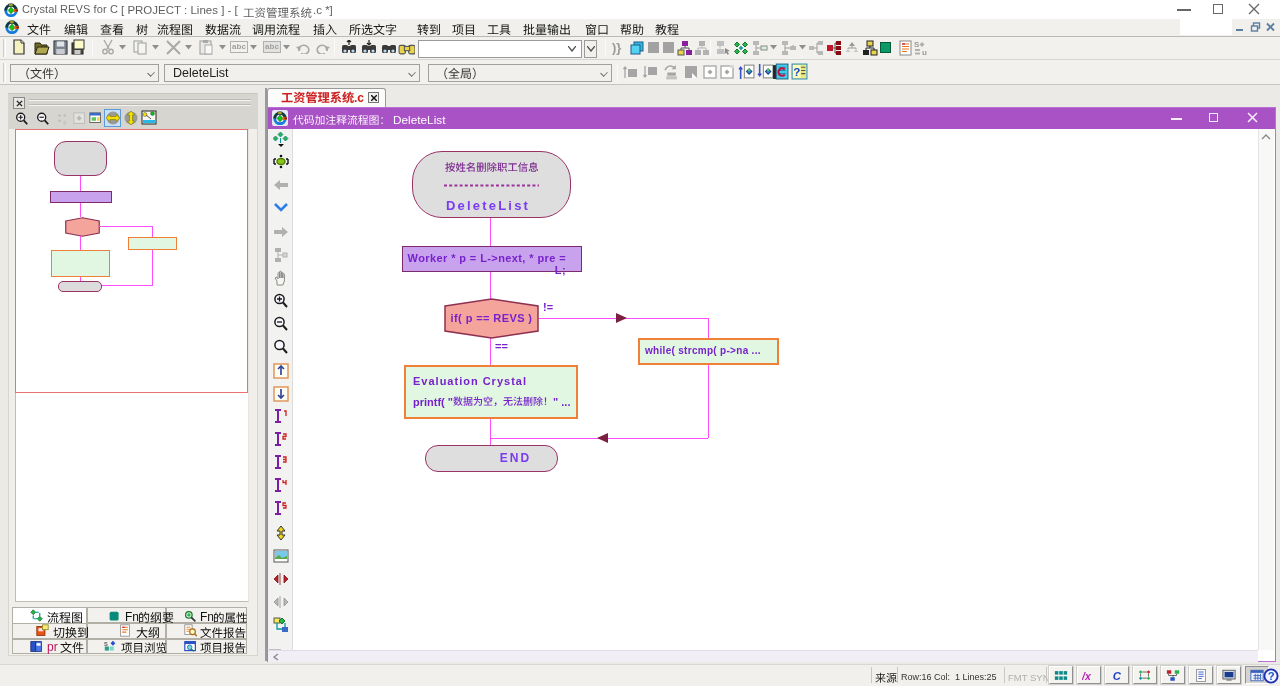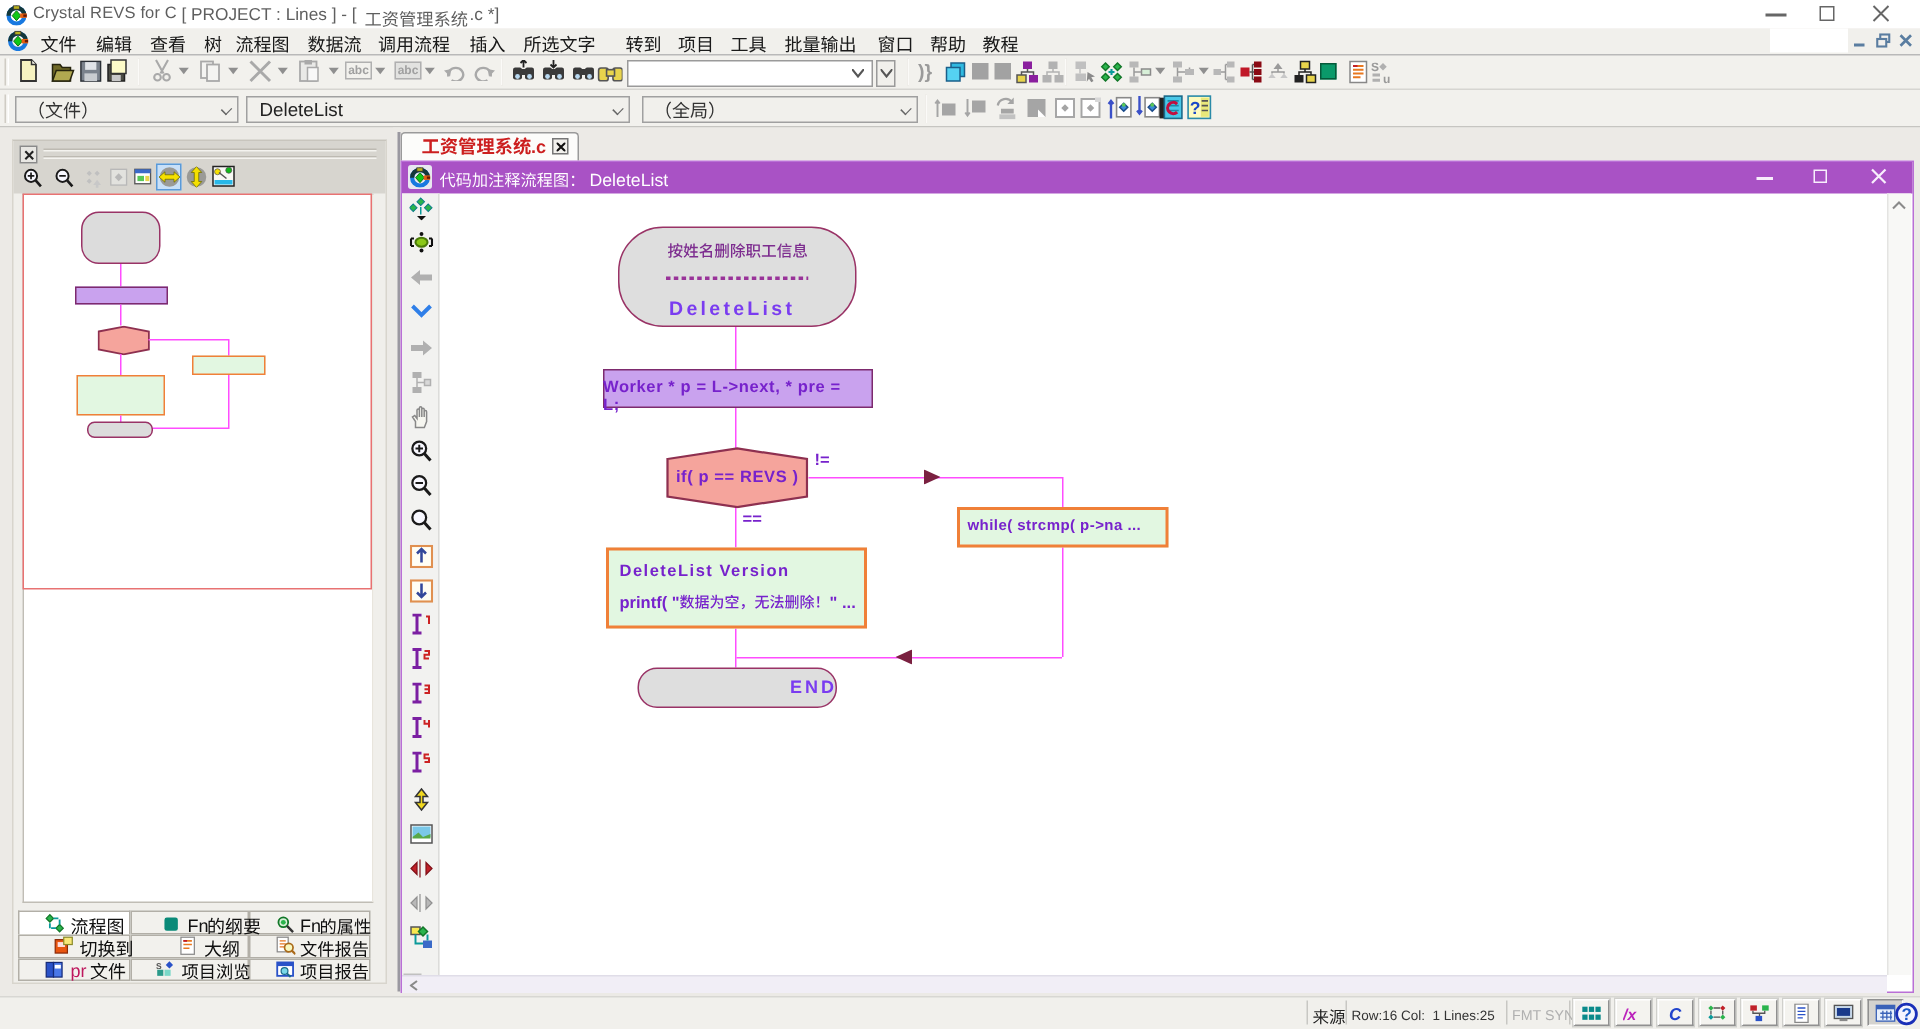--- a/index.html
+++ b/index.html
@@ -733,54 +733,54 @@
     </svg></div>
 <svg class="a" style="left:444px;top:184px" width="95" height="3" viewBox="0 0 95 3">
     <path d="M0 1.5h95" stroke="#993399" stroke-width="2.2" stroke-dasharray="3,2.2"></path>
   </svg>
 <div class="a" style="left:446px;top:198px;color:#7a3cf0;font-weight:bold;font-size:13px;letter-spacing:2.2px">DeleteList</div>
 <div class="vline" style="left:490px;top:218px;height:28px"></div>
 <div class="vline" style="left:490px;top:272px;height:27px"></div>
 <div class="vline" style="left:490px;top:338px;height:27px"></div>
 <div class="vline" style="left:490px;top:419px;height:26px"></div>
 <div class="a" style="left:402px;top:246px;width:180px;height:26px;background:#c9a2ee;border:1.5px solid #7d2a6e;"></div>
-<div class="a" style="left:402px;top:252px;width:164px;text-align:left;color:#7722cc;font-weight:bold;font-size:11px;letter-spacing:.4px">Worker * p = L-&gt;next, * pre = L;</div>
+<div class="a" style="left:402px;top:252px;width:164px;text-align:right;color:#7722cc;font-weight:bold;font-size:11px;letter-spacing:.4px">Worker * p = L-&gt;next, * pre = L;</div>
 <svg class="a" style="left:444px;top:298px" width="95" height="41" viewBox="0 0 95 41">
     <path d="M1 8L47.5 1 94 8v25l-46.5 7L1 33Z" fill="#f5a49c" stroke="#8e3050" stroke-width="1.5"></path>
   </svg>
 <div class="a" style="left:444px;top:312px;width:95px;text-align:center;color:#7722cc;font-weight:bold;font-size:11px;letter-spacing:.4px">if( p == REVS )</div>
 <div class="a" style="left:543px;top:301px;color:#7722cc;font-weight:bold;font-size:11px">!=</div>
 <div class="a" style="left:495px;top:340px;color:#7722cc;font-weight:bold;font-size:11px">==</div>
 <div class="hline" style="left:539px;top:318px;width:169px"></div>
 <div class="vline" style="left:708px;top:318px;height:120px"></div>
 <div class="hline" style="left:491px;top:438px;width:217px"></div>
 <svg class="a" style="left:616px;top:313px" width="11" height="10" viewBox="0 0 11 10">
     <path d="M0 0l11 5L0 10Z" fill="#7a2040"></path>
   </svg>
 <svg class="a" style="left:597px;top:433px" width="11" height="10" viewBox="0 0 11 10">
     <path d="M11 0L0 5l11 5Z" fill="#7a2040"></path>
   </svg>
 <div class="a" style="left:638px;top:338px;width:141px;height:27px;background:#e2f7e1;border:2px solid #f08038;"></div>
 <div class="a" style="left:645px;top:345px;color:#7722cc;font-weight:bold;font-size:10px;letter-spacing:.3px;white-space:nowrap">while( strcmp( p-&gt;na ...</div>
 <div class="a" style="left:404px;top:365px;width:174px;height:54px;background:#e2f7e1;border:2px solid #f08038;"></div>
-<div class="a" style="left:413px;top:375px;color:#7722cc;font-weight:bold;font-size:11px;letter-spacing:1px">DeleteList Version</div>
+<div class="a" style="left:413px;top:375px;color:#7722cc;font-weight:bold;font-size:11px;letter-spacing:1px">Evaluation Crystal</div>
 <div class="a" style="left:413px;top:394.5px;color:#7722cc;font-weight:bold;font-size:11px;white-space:nowrap">printf( "<svg style="vertical-align:-2.5px" width="100" height="13" viewBox="0 0 100 13" fill="#7722cc">
       <path transform="translate(0,10) scale(0.01,-0.01)" d="M435 828C418 790 387 733 363 697L424 669C451 701 483 750 514 795ZM79 795C105 754 130 699 138 664L210 696C201 731 174 784 147 823ZM394 250C373 206 345 167 312 134C279 151 245 167 212 182L250 250ZM97 151C144 132 197 107 246 81C185 40 113 11 35 -6C51 -24 69 -57 78 -78C169 -53 253 -16 323 39C355 20 383 2 405 -15L462 47C440 62 413 78 384 95C436 153 476 224 501 312L450 331L435 328H288L307 374L224 390C216 370 208 349 198 328H66V250H158C138 213 116 179 97 151ZM246 845V662H47V586H217C168 528 97 474 32 447C50 429 71 397 82 376C138 407 198 455 246 508V402H334V527C378 494 429 453 453 430L504 497C483 511 410 557 360 586H532V662H334V845ZM621 838C598 661 553 492 474 387C494 374 530 343 544 328C566 361 587 398 605 439C626 351 652 270 686 197C631 107 555 38 450 -11C467 -29 492 -68 501 -88C600 -36 675 29 732 111C780 33 840 -30 914 -75C928 -52 955 -18 976 -1C896 42 833 111 783 197C834 298 866 420 887 567H953V654H675C688 709 699 767 708 826ZM799 567C785 464 765 375 735 297C702 379 677 470 660 567Z"></path>
       <path transform="translate(10.0,10) scale(0.01,-0.01)" d="M484 236V-84H567V-49H846V-82H932V236H745V348H959V428H745V529H928V802H389V498C389 340 381 121 278 -31C300 -40 339 -69 356 -85C436 33 466 200 476 348H655V236ZM481 720H838V611H481ZM481 529H655V428H480L481 498ZM567 28V157H846V28ZM156 843V648H40V560H156V358L26 323L48 232L156 265V30C156 16 151 12 139 12C127 12 90 12 50 13C62 -12 73 -52 75 -74C139 -75 180 -72 207 -57C234 -42 243 -18 243 30V292L353 326L341 412L243 383V560H351V648H243V843Z"></path>
       <path transform="translate(20.0,10) scale(0.01,-0.01)" d="M150 783C188 736 232 671 250 630L337 669C317 711 272 773 233 818ZM491 363C539 304 595 221 618 169L703 213C678 265 620 343 570 401ZM399 842V716C399 682 398 646 396 607H78V511H385C358 339 279 147 52 2C76 -14 112 -47 127 -68C376 96 458 317 484 511H805C793 195 779 66 749 36C738 23 727 20 706 21C680 21 619 21 554 26C573 -2 586 -44 588 -72C649 -75 711 -77 748 -72C787 -68 813 -58 838 -25C878 22 891 165 905 560C906 573 907 607 907 607H493C495 645 496 682 496 716V842Z"></path>
       <path transform="translate(30.0,10) scale(0.01,-0.01)" d="M554 524C654 473 794 396 862 349L925 424C852 470 711 542 613 588ZM381 589C299 524 193 461 78 422L133 338C246 387 363 460 447 531ZM74 36V-50H930V36H548V264H821V349H186V264H447V36ZM414 824C428 794 444 758 457 726H70V492H163V640H834V514H932V726H573C558 763 534 814 514 852Z"></path>
       <path transform="translate(40.0,10) scale(0.01,-0.01)" d="M173 -120C287 -84 357 3 357 113C357 189 324 238 261 238C215 238 176 209 176 158C176 107 215 79 260 79L274 80C269 19 224 -27 147 -55Z"></path>
       <path transform="translate(50.0,10) scale(0.01,-0.01)" d="M111 779V686H434C432 621 429 554 420 488H49V395H402C361 231 265 81 35 -5C59 -25 86 -59 99 -84C356 20 457 201 500 395H508V75C508 -29 538 -60 652 -60C675 -60 798 -60 822 -60C924 -60 953 -17 964 148C937 155 894 171 873 188C868 55 861 33 815 33C787 33 685 33 663 33C615 33 607 39 607 76V395H955V488H516C525 554 528 621 531 686H899V779Z"></path>
       <path transform="translate(60.0,10) scale(0.01,-0.01)" d="M95 764C160 735 243 687 283 652L338 730C295 763 211 808 147 833ZM39 494C103 465 185 419 225 385L278 464C236 497 152 540 89 564ZM73 -8 153 -72C213 23 280 144 333 249L264 312C205 197 127 68 73 -8ZM392 -54C422 -40 468 -33 825 11C843 -24 857 -56 866 -84L950 -41C922 39 847 157 778 245L701 208C728 172 755 131 780 90L499 59C556 140 613 240 660 340H939V429H685V593H900V682H685V844H590V682H382V593H590V429H340V340H548C502 234 445 135 424 106C399 69 380 46 359 40C370 14 387 -34 392 -54Z"></path>
       <path transform="translate(70.0,10) scale(0.01,-0.01)" d="M701 737V162H776V737ZM846 828V18C846 3 841 -1 827 -2C813 -2 769 -2 721 0C733 -24 745 -62 748 -84C816 -84 861 -82 889 -67C917 -54 927 -30 927 18V828ZM40 458V372H100V322C100 200 96 56 36 -41C54 -50 89 -74 103 -88C169 17 178 189 178 323V372H254V24C254 12 250 9 241 8C230 8 199 8 167 9C177 -13 187 -50 189 -73C243 -73 277 -71 301 -56C325 -42 332 -17 332 22V372H391C390 239 384 71 334 -45C353 -53 388 -73 402 -86C457 39 467 228 468 372H544V24C544 12 540 9 530 8C520 8 489 8 457 9C467 -13 477 -50 479 -73C532 -73 567 -71 591 -56C615 -42 622 -17 622 23V372H667V458H622V811H391V458H332V811H100V458ZM178 729H254V458H178ZM468 729H544V458H468Z"></path>
       <path transform="translate(80.0,10) scale(0.01,-0.01)" d="M465 220C433 150 382 77 331 27C351 15 386 -11 402 -25C453 30 510 116 548 197ZM762 192C814 129 873 41 899 -16L974 27C946 82 887 166 833 228ZM72 804V-81H156V719H262C242 653 217 567 192 501C258 425 274 359 274 307C274 276 269 252 254 241C247 235 236 233 224 232C210 231 191 231 171 234C184 210 192 174 192 151C215 150 241 150 260 153C282 156 300 162 316 173C345 195 357 237 357 297C357 358 341 429 273 510C305 589 341 689 370 773L308 808L295 804ZM655 853C589 733 465 622 341 558C363 540 389 511 402 489C422 501 442 513 461 527V456H626V351H374V265H626V20C626 7 622 3 607 2C593 2 546 2 496 4C509 -21 523 -58 527 -83C597 -83 644 -81 676 -67C708 -52 718 -28 718 19V265H956V351H718V456H860V534L916 497C930 522 957 554 980 572C894 618 802 679 711 783L734 822ZM478 539C547 589 610 649 664 717C729 639 792 583 853 539Z"></path>
       <path transform="translate(90.0,10) scale(0.01,-0.01)" d="M209 248H291L314 616L317 748H183L186 616ZM250 -7C292 -7 325 24 325 69C325 114 292 145 250 145C208 145 175 114 175 69C175 24 208 -7 250 -7Z"></path>
     </svg>" ...</div>
 <div class="a" style="left:425px;top:445px;width:133px;height:27px;background:#dedede;border:1.5px solid #993366;border-radius:13px;"></div>
-<div class="a" style="left:425px;top:451px;width:133px;text-align:right;color:#7a3cf0;font-weight:bold;font-size:12px;letter-spacing:2px">END</div>
+<div class="a" style="left:449px;top:451px;width:133px;text-align:center;color:#7a3cf0;font-weight:bold;font-size:12px;letter-spacing:2px">END</div>
 <div class="a" style="left:1258px;top:129px;width:16px;height:521px;background:#f8f8f6;border-left:1px solid #e4e4e2;"></div>
 <svg class="a" style="left:1261px;top:134px" width="10" height="6" viewBox="0 0 10 6">
     <path d="M1 5l4-4 4 4" fill="none" stroke="#8a8a8a" stroke-width="1.4"></path>
   </svg>
 <div class="a" style="left:268px;top:650px;width:990px;height:12px;background:#f1eef6;border-top:1px solid #e0dde8;"></div>
 <svg class="a" style="left:273px;top:653px" width="6" height="8" viewBox="0 0 6 8">
     <path d="M5 1L1 4l4 3" fill="none" stroke="#8a8a8a" stroke-width="1.4"></path>
   </svg>
 <div class="a" style="left:0px;top:664px;width:1280px;height:22px;background:#f1f0ec;border-top:1px solid #d8d7d3;"></div>
 <div class="a" style="left:875px;top:671px;width:22px"><svg class="" width="22" height="14" viewBox="0 0 22 14" fill="#222">

